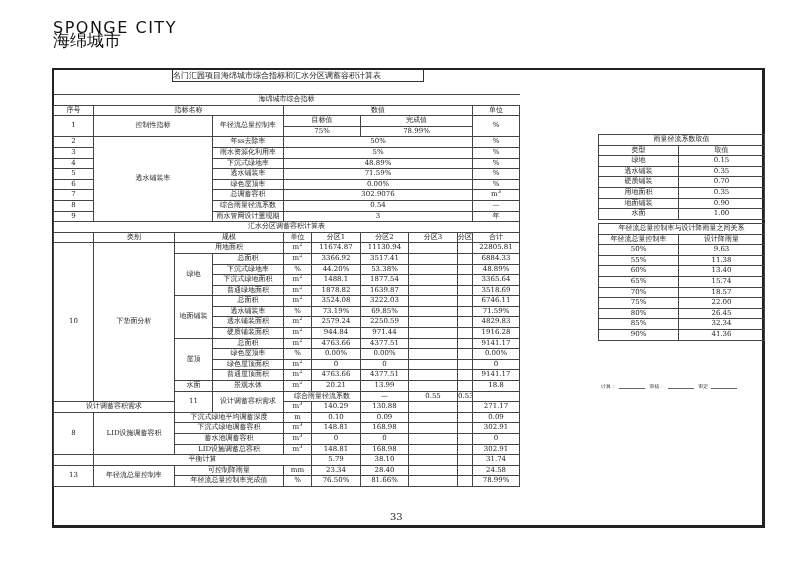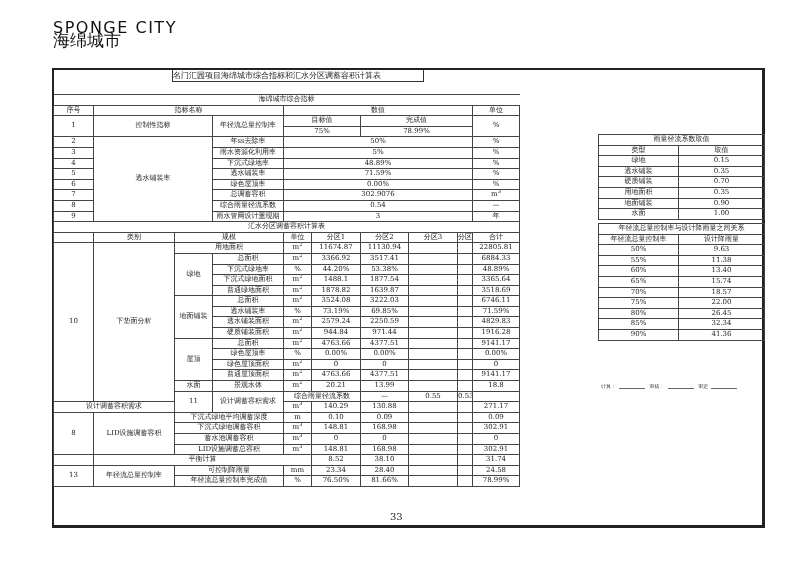--- a/index.html
+++ b/index.html
@@ -320,21 +320,21 @@
     <td>148.81</td>
     <td>168.98</td>
     <td></td>
         <td></td>
     <td>302.91</td>
   </tr>
 
   <tr>
     <td></td>
     <td colspan="4">平衡计算</td>
-    <td>8.52</td>
+    <td>5.79</td>
     <td>38.10</td>
     <td></td>
         <td></td>
     <td>31.74</td>
   </tr>
 
   <tr>
     <td rowspan="2">13</td>
     <td rowspan="2">年径流总量控制率</td>
     <td colspan="2">可控制降雨量</td>

